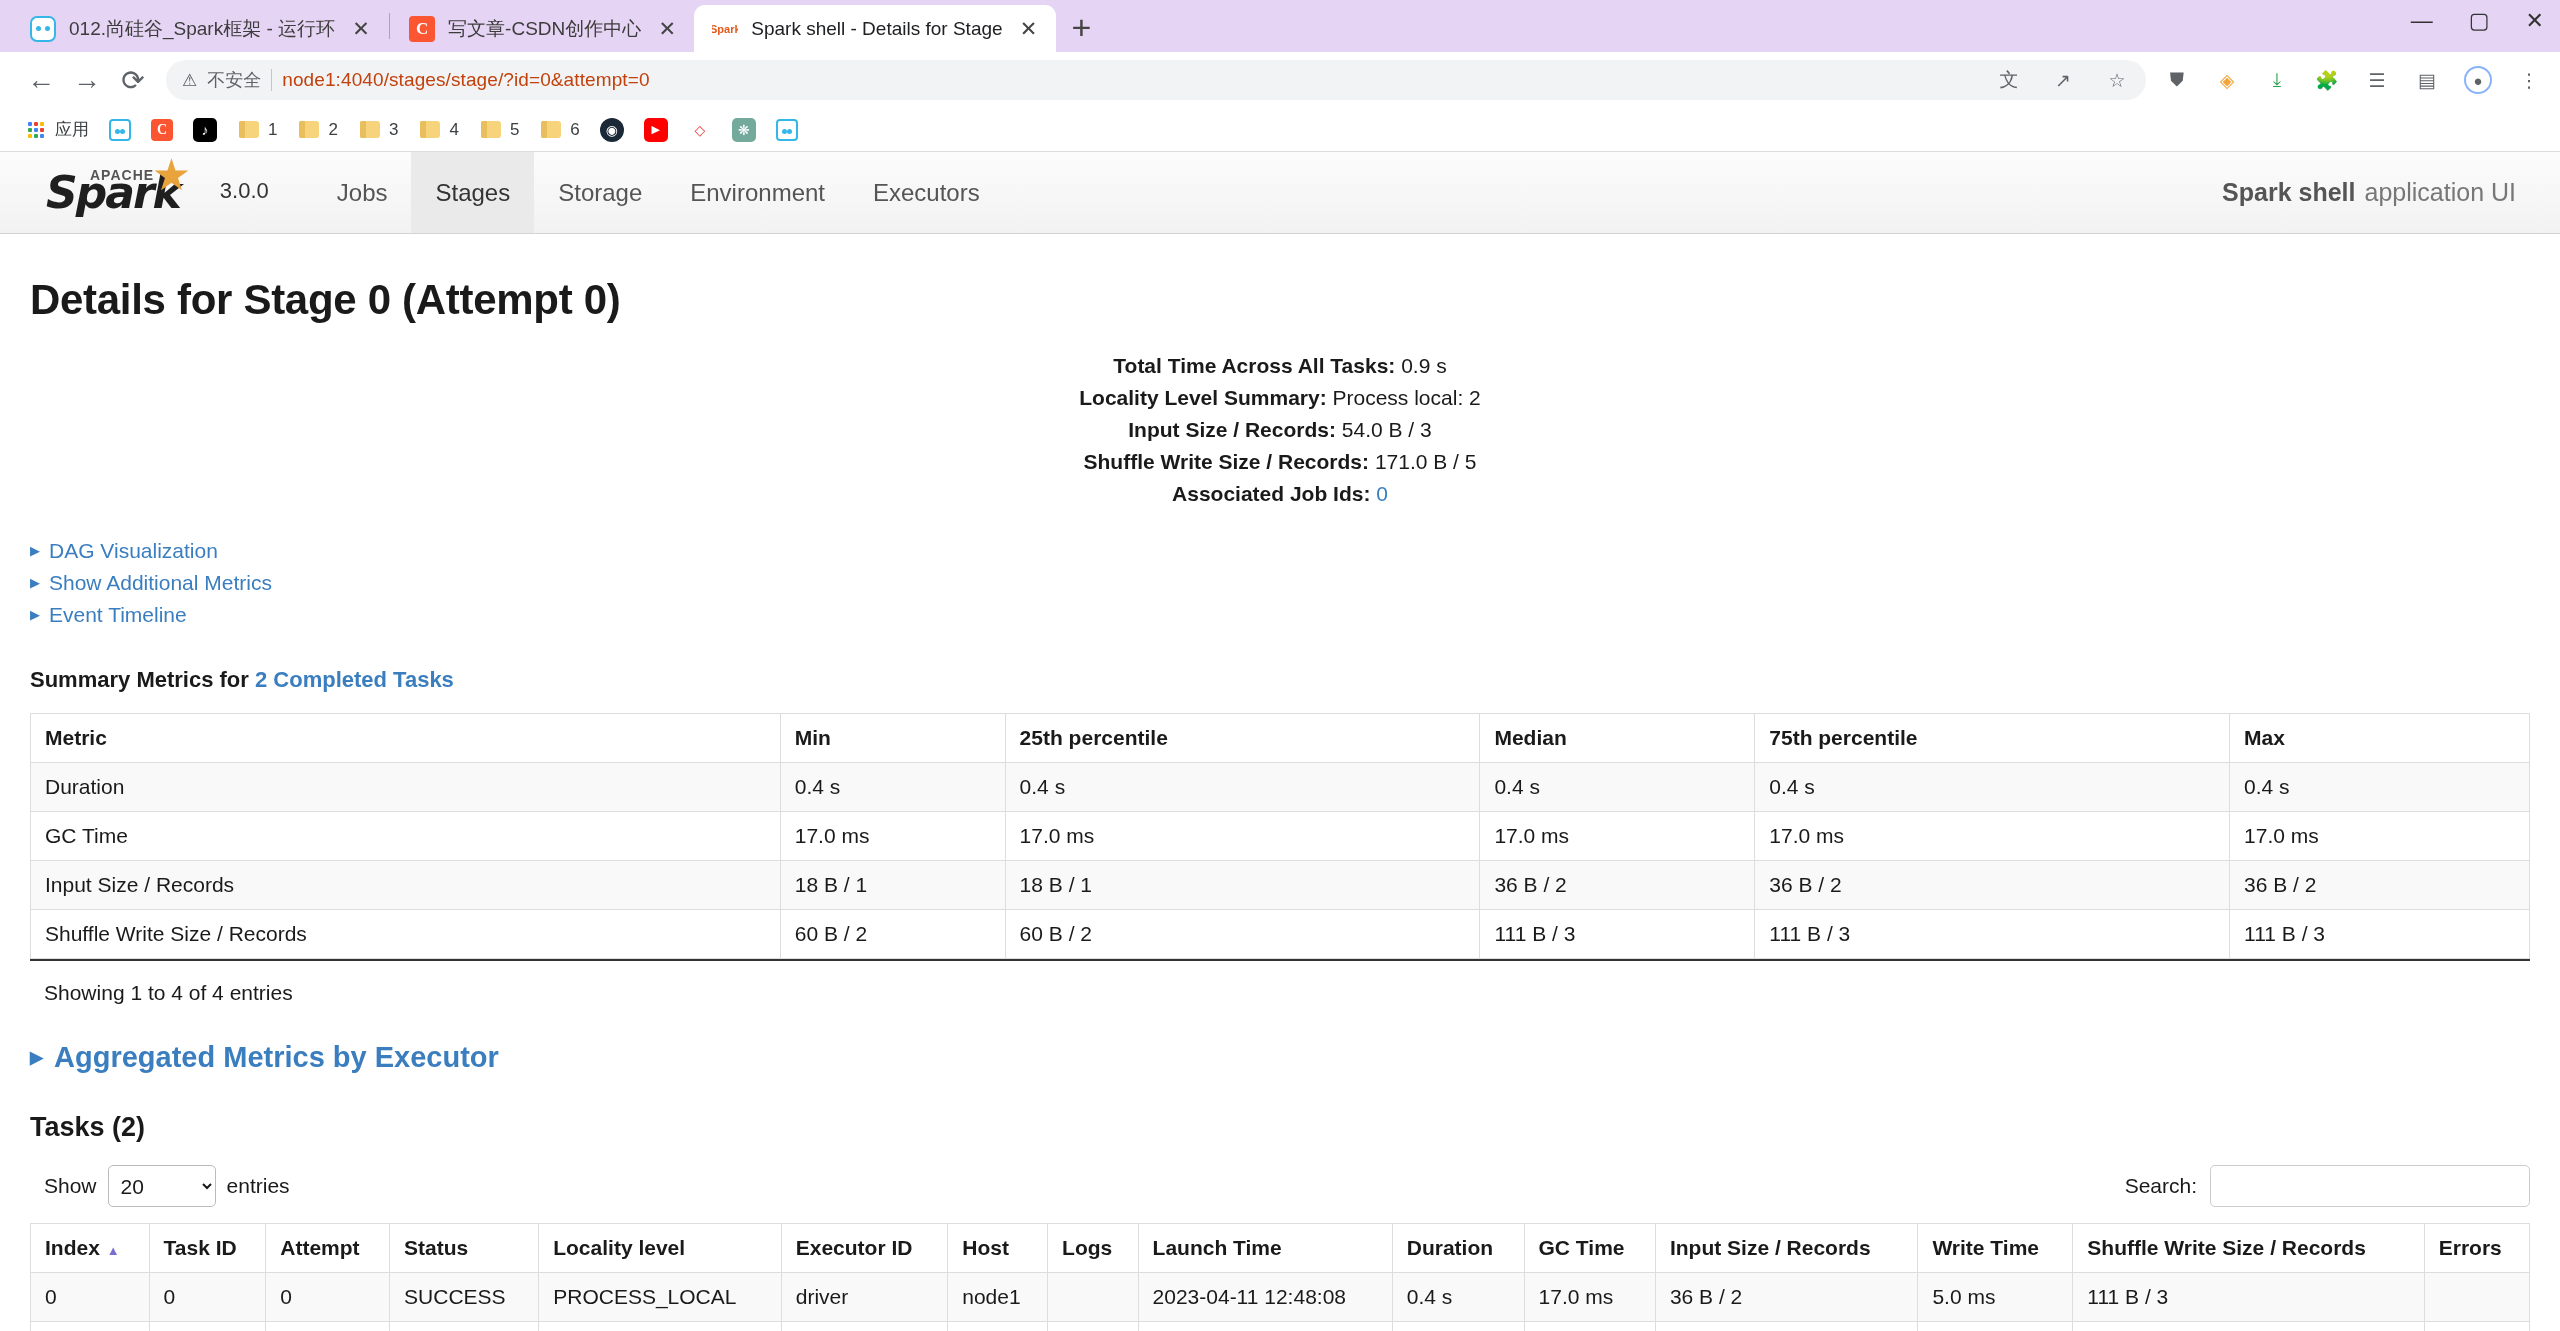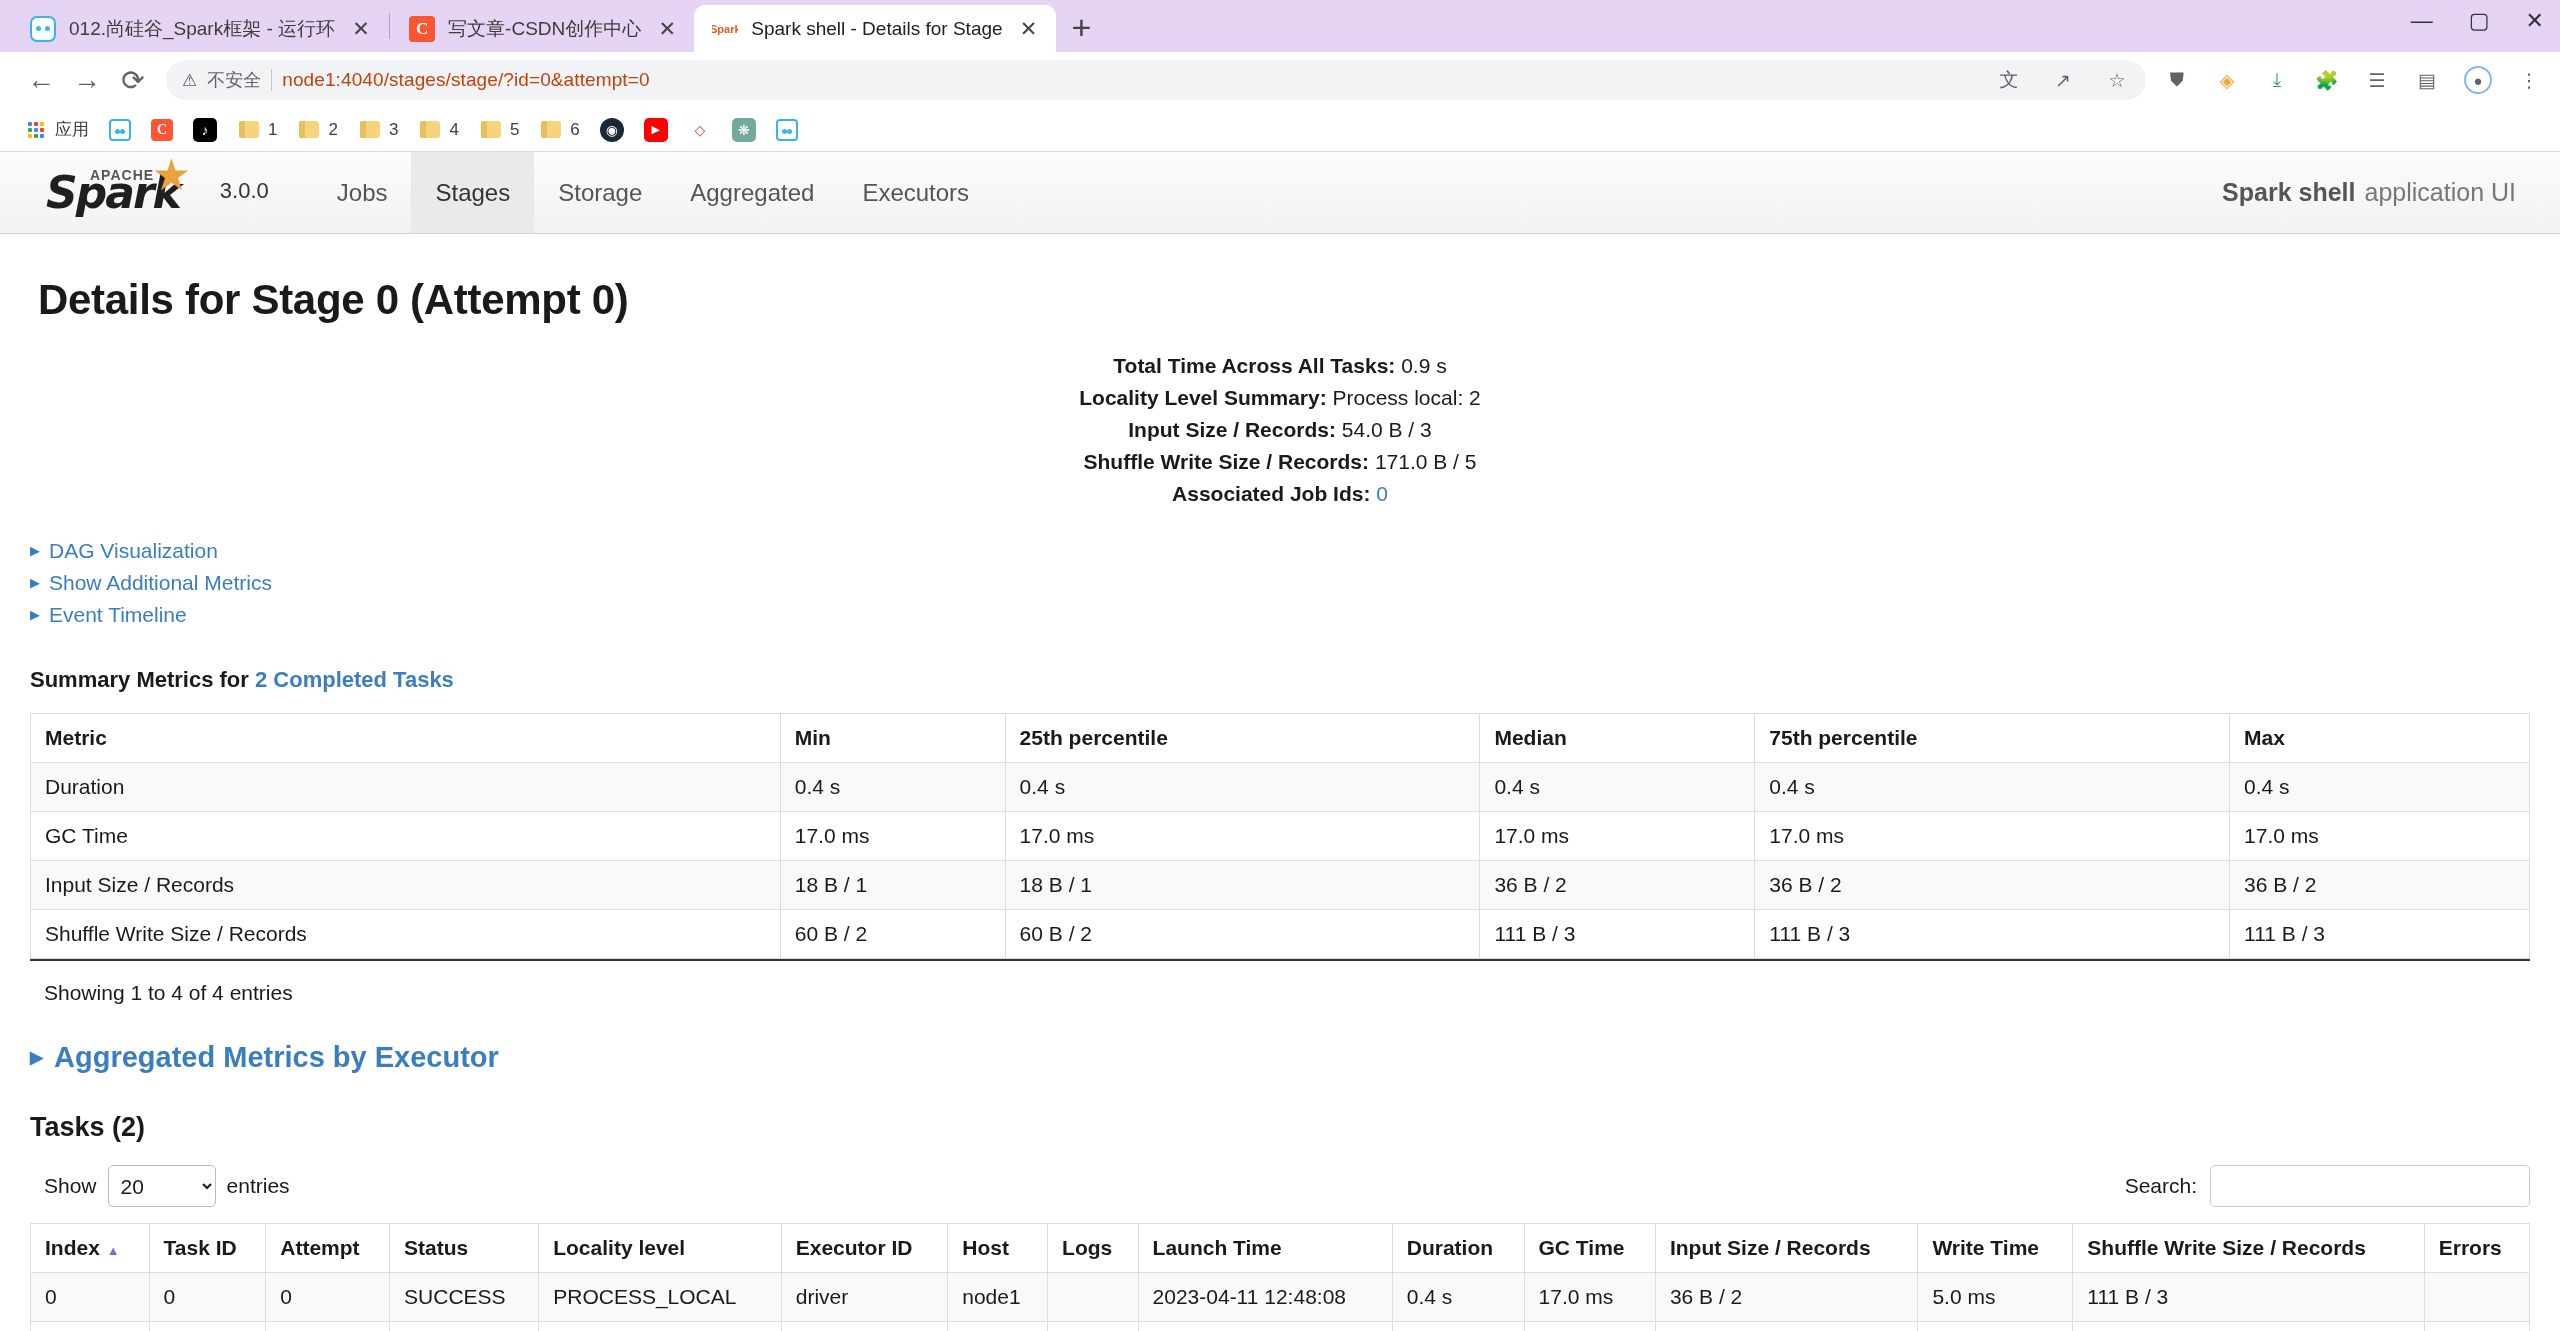--- a/index.html
+++ b/index.html
@@ -126,21 +126,21 @@
   }
   .spark-menu a.active { background:#eaeaea; color:#333; }
   .spark-appname {
     margin-left:auto; display:flex; align-items:center; padding-right:44px;
     font-size:25px; color:#777;
   }
   .spark-appname b { color:#555; margin-right:9px; }
 
   .content { padding: 0 30px; }
   h1.page-title {
-    font-size:42px; font-weight:bold; color:#1a1a1a; margin: 42px 0 26px 8px; letter-spacing:-0.3px;
+    font-size:42px; font-weight:bold; color:#1a1a1a; margin: 42px 0 26px 0; letter-spacing:-0.3px;
   }
   .kv { font-size:21px; color:#1a1a1a; line-height:1.48; }
   .kv div { margin-bottom:1px;text-align:center; }
   .kv b { font-weight:bold; }
   a.lnk { color:#3a7ebf; text-decoration:none; }
   .toggles { margin-top:26px; font-size:21px; line-height:1.52; }
   .toggles div { display:flex; align-items:center; gap:9px; }
   .caret { color:#3a7ebf; font-size:13px; }
 
   h2.section {
@@ -335,21 +335,21 @@
       <span class="spark-apache">APACHE</span>
       <span class="spark-word">Spark</span>
       <span class="spark-star">★</span>
     </div>
     <span class="spark-ver">3.0.0</span>
   </div>
   <div class="spark-menu">
     <a href="#">Jobs</a>
     <a href="#" class="active">Stages</a>
     <a href="#">Storage</a>
-    <a href="#">Aggregated</a>
+    <a href="#">Environment</a>
     <a href="#">Executors</a>
   </div>
   <div class="spark-appname">
     <b>Spark shell</b>
     <span>application UI</span>
   </div>
 </div>
 
 <div class="content">
 

